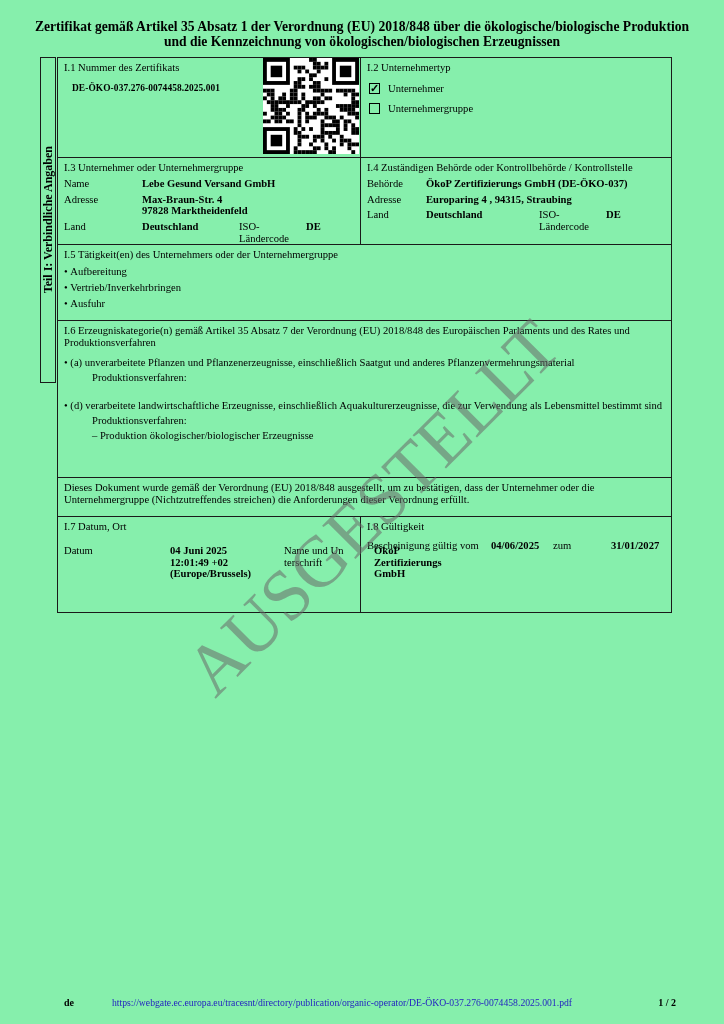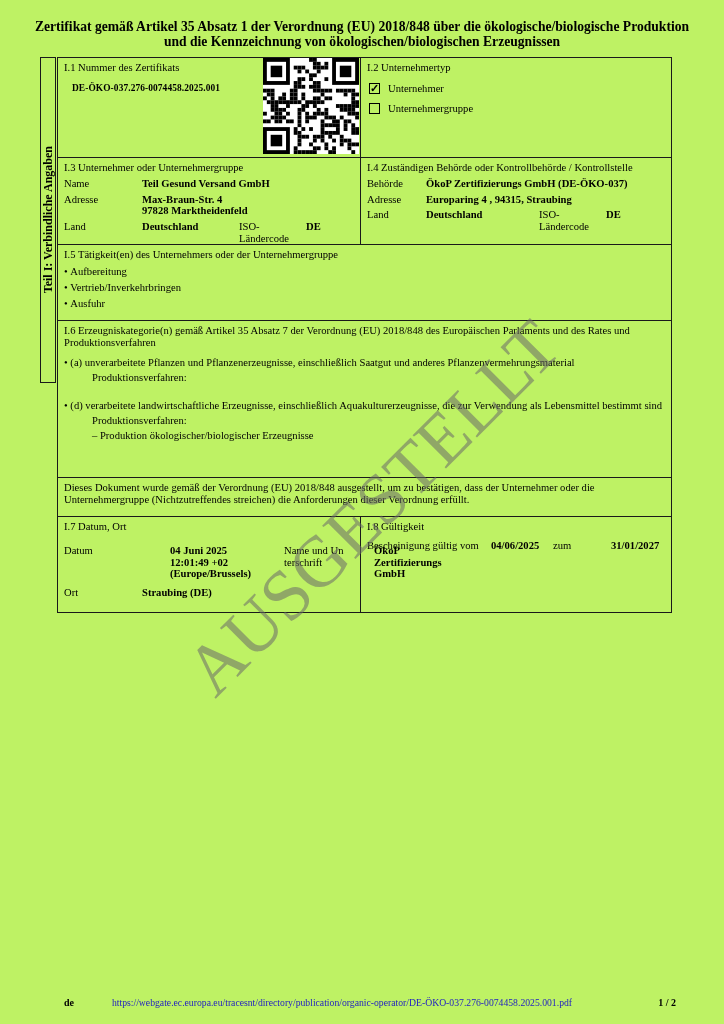--- a/index.html
+++ b/index.html
@@ -1,16 +1,16 @@
 <!DOCTYPE html>
 <html><head>
 <meta charset="utf-8">
 <style>
   html,body{margin:0;padding:0;}
-  .page{position:relative;width:724px;height:1024px;background:#bef264;overflow:hidden;
+  .page{position:relative;width:724px;height:1024px;background:#86efac;overflow:hidden;
         font-family:"Liberation Serif", serif;color:#000;}
   .doc-title{position:absolute;top:19px;left:34px;width:656px;text-align:center;
              font-weight:bold;font-size:13.6px;line-height:1.13;}
   
   .sidebar{position:absolute;left:40px;top:57px;width:16px;height:326px;
            border:1px solid #1a1a1a;box-sizing:border-box;display:flex;align-items:center;justify-content:center;}
   .sidebar span{writing-mode:vertical-rl;transform:rotate(180deg);font-weight:bold;font-size:12px;white-space:nowrap;}
   
   .main{position:absolute;left:57px;top:57px;width:615px;height:556px;border:1px solid #1a1a1a;
         box-sizing:border-box;display:flex;flex-direction:column;}
@@ -313,21 +313,21 @@
           <span class="olab">Unternehmergruppe</span>
         </div>
       </div>
     </div>
 
     <div class="row r2">
       <div class="cell cl">
         <div class="label">I.3 Unternehmer oder Unternehmergruppe</div>
         <div class="frow">
           <span class="fl3">Name</span>
-          <span class="fv">Teil Gesund Versand GmbH</span>
+          <span class="fv">Lebe Gesund Versand GmbH</span>
         </div>
         <div class="frow">
           <span class="fl3">Adresse</span>
           <span class="fv">
             <span style="display:block;">Max-Braun-Str. 4</span>
             <span style="display:block;">97828 Marktheidenfeld</span>
           </span>
         </div>
         <div class="frow">
           <span class="fl3">Land</span>
@@ -385,24 +385,20 @@
 
     <div class="row">
       <div class="cell cl">
         <div class="label">I.7 Datum, Ort</div>
         <div class="frow" style="margin-top:12px;gap:28px;">
           <span class="fl3">Datum</span>
           <span class="fv d86">04 Juni 2025 12:01:49 +02 (Europe/Brussels)</span>
           <span class="sig-label">Name und Unterschrift</span>
           <span class="fv w92">ÖkoP Zertifizierungs GmbH</span>
         </div>
-        <div class="frow" style="margin-top:7px;">
-          <span class="fl3">Ort</span>
-          <span class="fv">Straubing (DE)</span>
-        </div>
       </div>
       <div class="cell cr">
         <div class="label">I.8 Gültigkeit</div>
         <div class="vrow">
           <span class="vfl">Bescheinigung gültig vom</span>
           <span class="fv vfrom">04/06/2025</span>
           <span class="vzum">zum</span>
           <span class="fv">31/01/2027</span>
         </div>
       </div>

